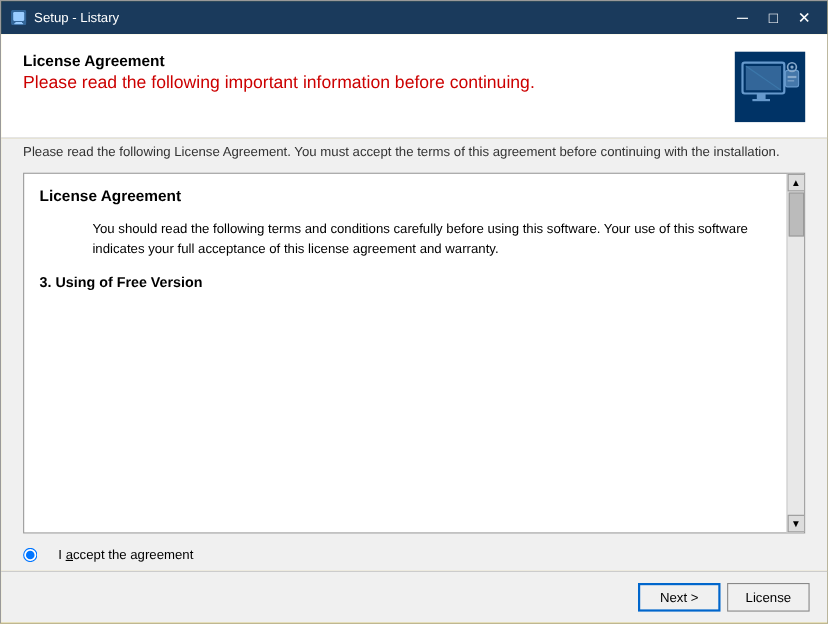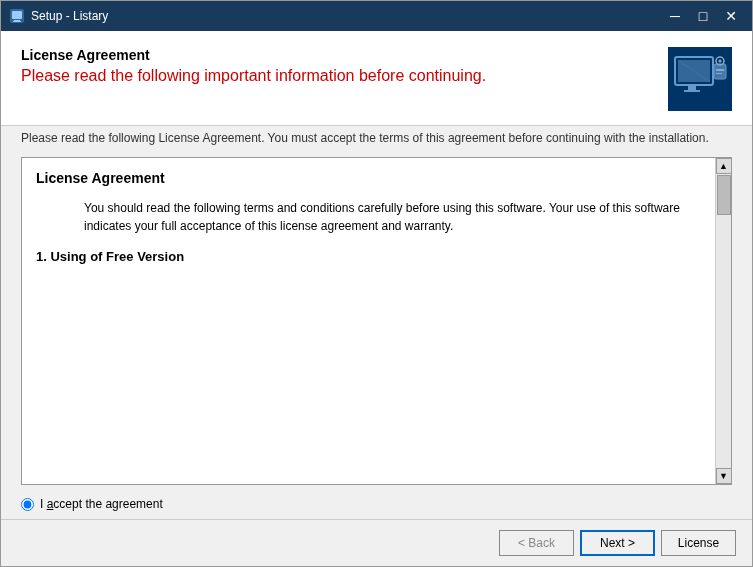--- a/index.html
+++ b/index.html
@@ -204,21 +204,21 @@
     .radio-group {
       display: flex;
       flex-direction: column;
       gap: 6px;
       margin-bottom: 4px;
     }
 
     .radio-item {
       display: flex;
       align-items: center;
-      gap: 6px;
+      gap: 19px;
       font-size: 12px;
       cursor: pointer;
     }
 
     .radio-item input[type="radio"] {
       margin: 0;
     }
 
     .radio-label a, .underline {
       text-decoration: underline;
@@ -306,38 +306,37 @@
     </div>
   </div>
 
   <div class="content-area">
     <div class="instruction-text">Please read the following License Agreement. You must accept the terms of this agreement before continuing with the installation.</div>
 
     <div class="license-box">
       <div class="license-content">
         <div class="license-heading">License Agreement</div>
         <div class="license-text">You should read the following terms and conditions carefully before using this software. Your use of this software indicates your full acceptance of this license agreement and warranty.</div>
-        <div class="license-subheading">1. Using of Free Version</div>
+        <div class="license-subheading">3. Using of Free Version</div>
       </div>
       <div class="scrollbar">
         <div class="scroll-up-btn">▲</div>
         <div class="scroll-thumb"></div>
         <div class="scroll-down-btn">▼</div>
       </div>
     </div>
 
     <div class="radio-group">
       <label class="radio-item">
         <input type="radio" name="agreement" value="accept" checked="" style="">
         <span class="radio-label">
           I <span class="underline">a</span>ccept the agreement
         </span>
       </label>
     </div>
   </div>
 
   <div class="button-bar">
-    <button class="btn btn-disabled">&lt; Back</button>
     <button class="btn btn-primary">Next &gt;</button>
     <button class="btn">License</button>
   </div>
 
 </div>
 
 </body></html>

